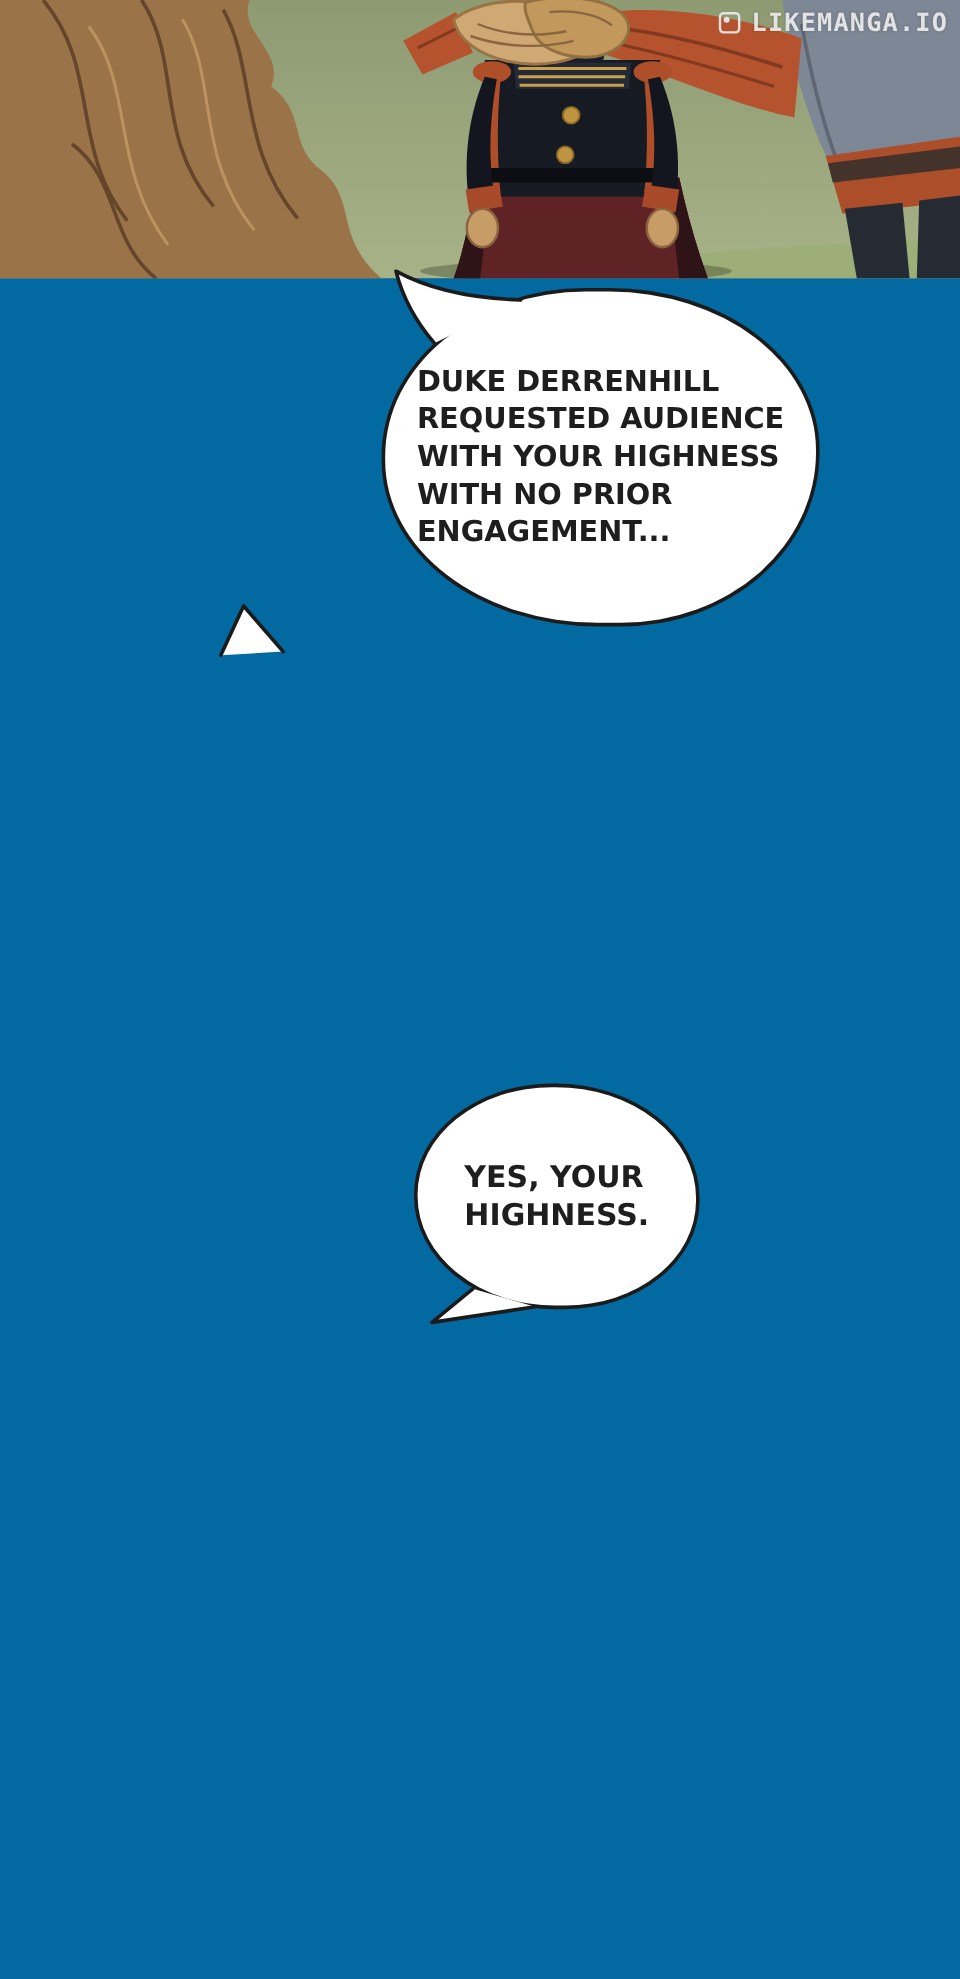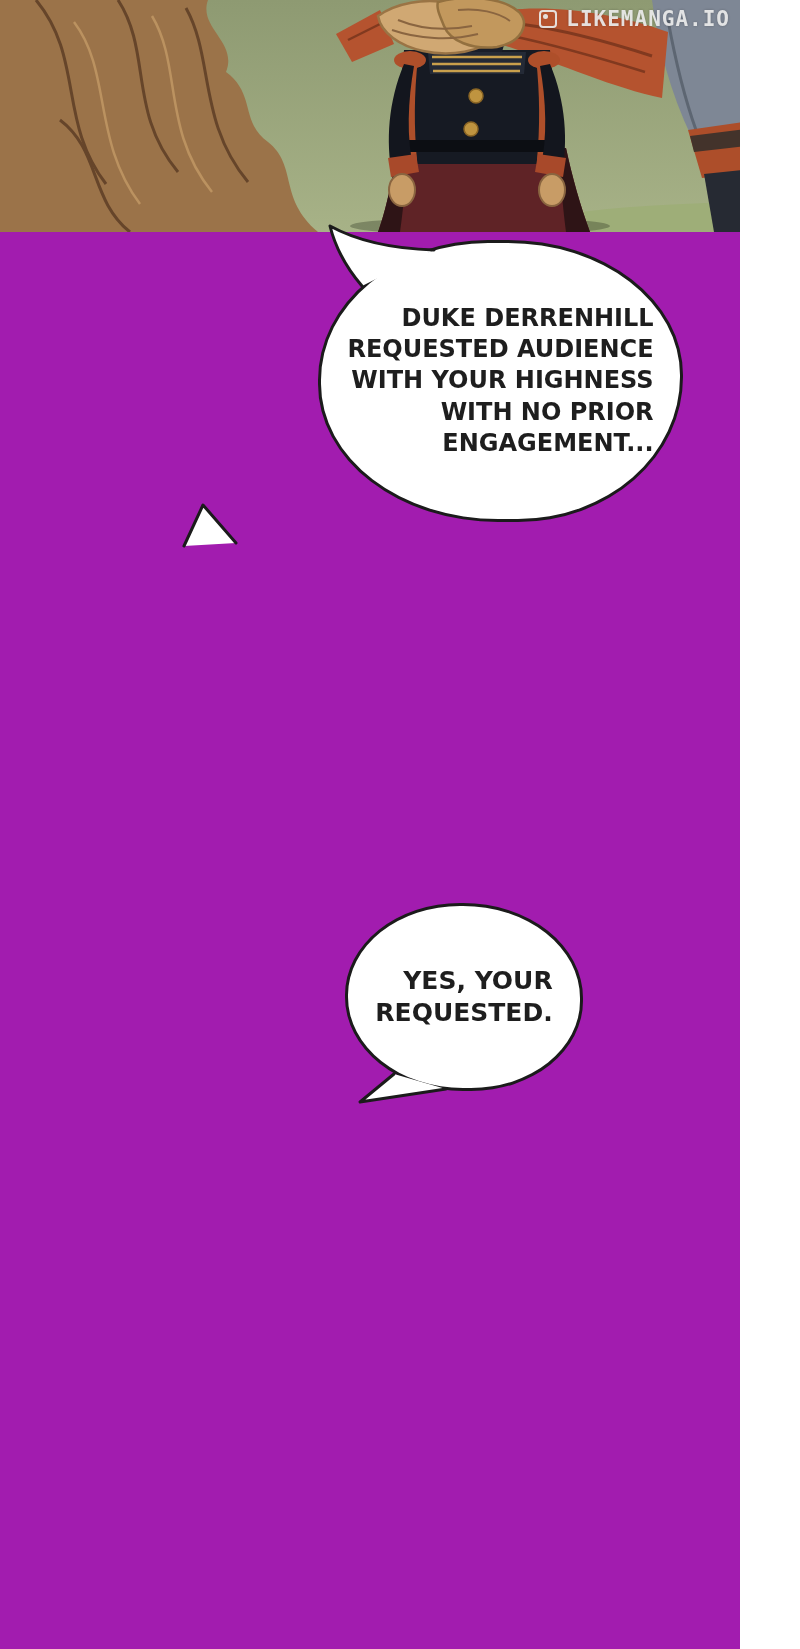--- a/index.html
+++ b/index.html
@@ -2,23 +2,23 @@
 <html><head>
 <meta charset="utf-8">
 <style>
   html, body {
     margin: 0;
     padding: 0;
     background: #ffffff;
   }
   .page {
     position: relative;
-    width: 740px;
+    width: 800px;
     height: 1649px;
-    background: #a21caf;
+    background: #0369a1;
     overflow: hidden;
     font-family: "DejaVu Sans", sans-serif;
   }
   .artwork {
     position: absolute;
     top: 0;
     left: 0;
     display: block;
   }
   .watermark {
@@ -55,21 +55,21 @@
     border-radius: 50%;
     background: currentColor;
   }
   .bubble {
     position: absolute;
     background: #ffffff;
     border: 3px solid #1b1b1b;
     display: flex;
     align-items: center;
     justify-content: center;
-    text-align: right;
+    text-align: left;
     z-index: 1;
     color: #1e1e1e;
     box-sizing: border-box;
     padding: 0 24px;
   }
   .bubble-text {
     white-space: pre-line;
     font-weight: bold;
     line-height: 1.3;
     font-size: 25px;
@@ -179,21 +179,21 @@
     <span class="bubble-text">DUKE DERRENHILL
 REQUESTED AUDIENCE
 WITH YOUR HIGHNESS
 WITH NO PRIOR
 ENGAGEMENT...</span>
   </div>
 
 
   <div class="bubble b3">
     <span class="bubble-text">YES, YOUR
-REQUESTED.</span>
+HIGHNESS.</span>
   </div>
 
   <svg class="tails" width="800" height="1649" viewBox="0 0 800 1649">
     <path d="M362 286 Q338 258 330 226 Q370 248 434 250" fill="#ffffff" stroke="#1b1b1b" stroke-width="3" stroke-linecap="round" stroke-linejoin="round"></path>
     <path d="M184 546 L203 505 L236 543" fill="#ffffff" stroke="#1b1b1b" stroke-width="3" stroke-linecap="round" stroke-linejoin="round"></path>
     <path d="M394 1074 L360 1102 L446 1089" fill="#ffffff" stroke="#1b1b1b" stroke-width="3" stroke-linecap="round" stroke-linejoin="round"></path>
   </svg>
 
 </div>
 

